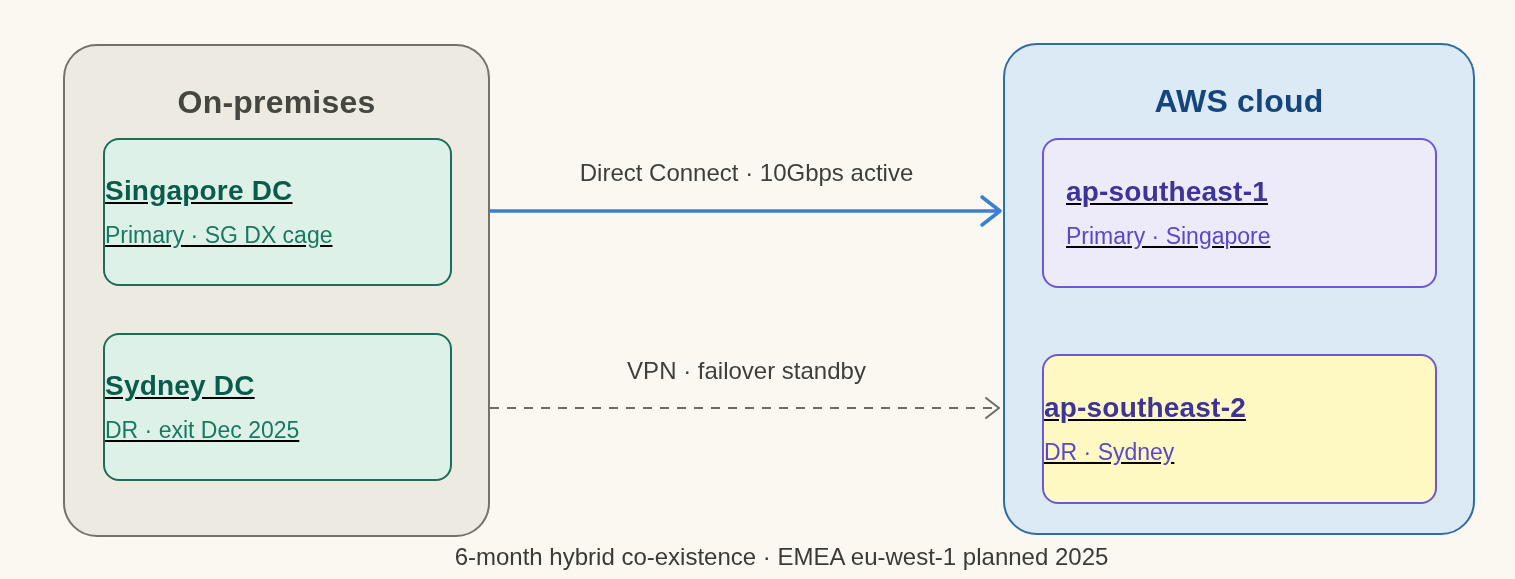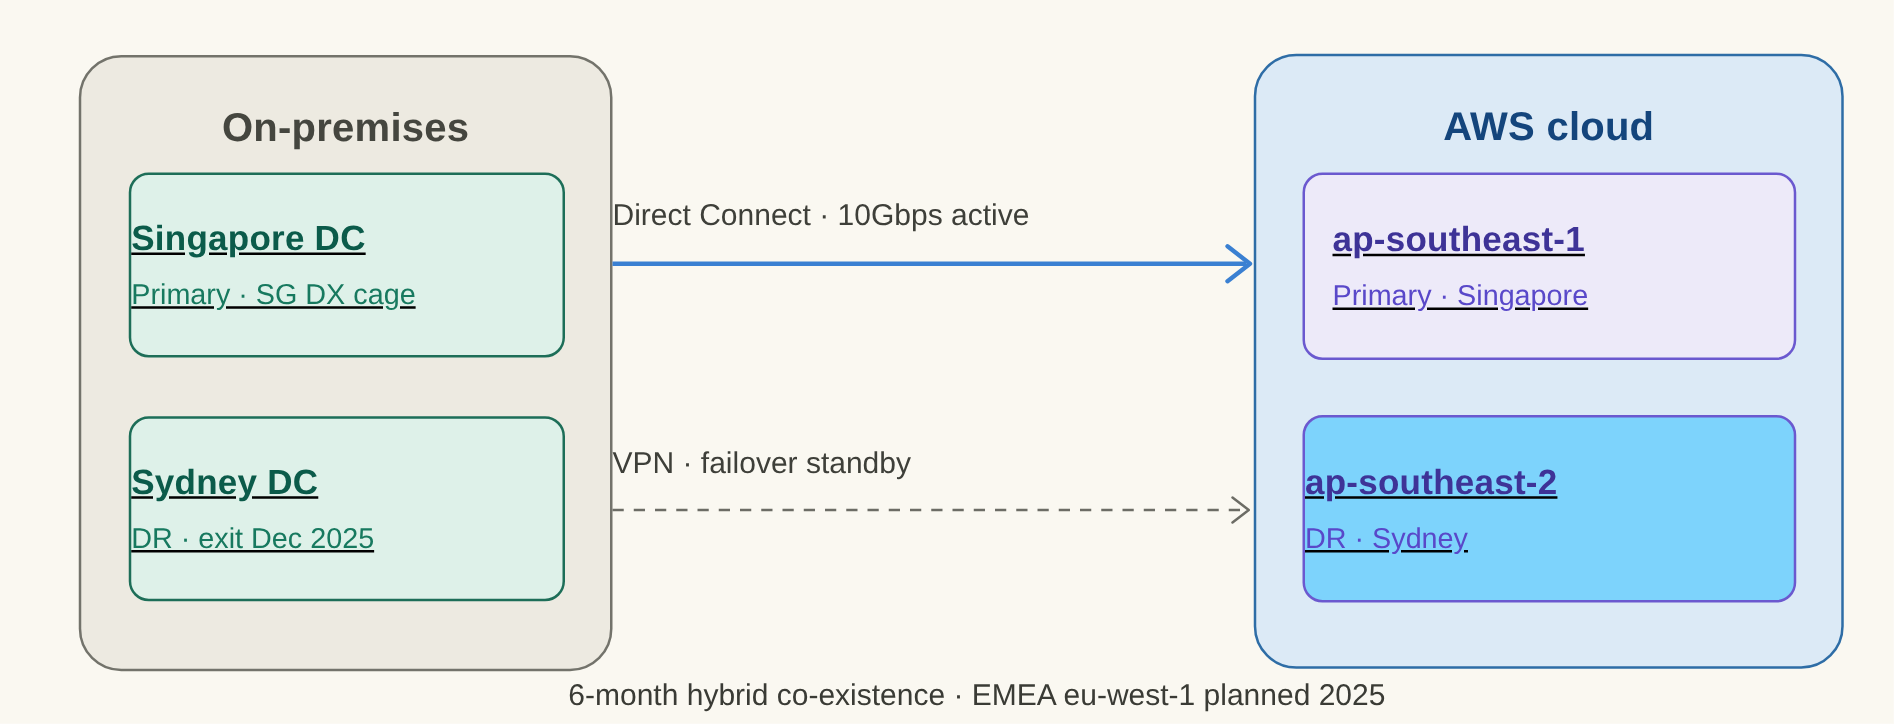--- a/index.html
+++ b/index.html
@@ -54,20 +54,21 @@
   .edges-svg {
     position: absolute;
     left: 0; top: 0;
     width: 1515px; height: 579px;
     pointer-events: none;
   }
   .edge-label {
     position: absolute;
     left: 490px;
     width: 513px;
+    text-align: center;
     font-size: 24px;
     font-weight: 400;
   }
   .edge-label-1 { top: 159px; }
   .edge-label-2 { top: 357px; }
 
   .caption {
     position: absolute;
     left: 0; right: 0;
     top: 543px;
@@ -98,21 +99,21 @@
 
   <div class="container container-aws" style="background: rgb(220, 234, 246); border-color: rgb(46, 109, 166);">
     <div class="container-title" style="color: rgb(20, 69, 124);">AWS cloud</div>
   </div>
 
   <div class="node node-aws node-aws-1" style="background: rgb(237, 234, 249); border-color: rgb(107, 89, 207); padding-left: 22px;">
     <div class="node-title" style="color: rgb(62, 51, 151);">ap-southeast-1</div>
     <div class="node-subtitle" style="color: rgb(89, 72, 201);">Primary · Singapore</div>
   </div>
 
-  <div class="node node-aws node-aws-2" style="background: #7dd3fc; border-color: rgb(107, 89, 207);">
+  <div class="node node-aws node-aws-2" style="background: #fef9c3; border-color: rgb(107, 89, 207); margin-top: 22px;">
     <div class="node-title" style="color: rgb(62, 51, 151);">ap-southeast-2</div>
     <div class="node-subtitle" style="color: rgb(89, 72, 201);">DR · Sydney</div>
   </div>
 
   <svg class="edges-svg" viewBox="0 0 1515 579" xmlns="http://www.w3.org/2000/svg">
 
     <g>
       <line x1="490" y1="211" x2="997" y2="211" stroke-width="3.5" fill="none" stroke="#3a80d2"></line>
       <polyline points="982,197 1000,211 982,225" fill="none" stroke-width="3.5" stroke-linecap="round" stroke-linejoin="round" stroke="#3a80d2"></polyline>
     </g>

